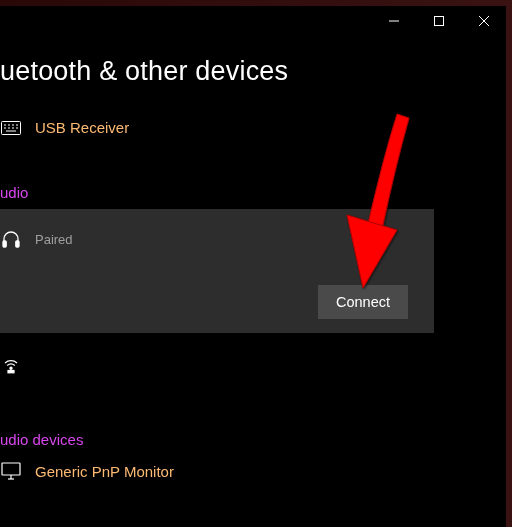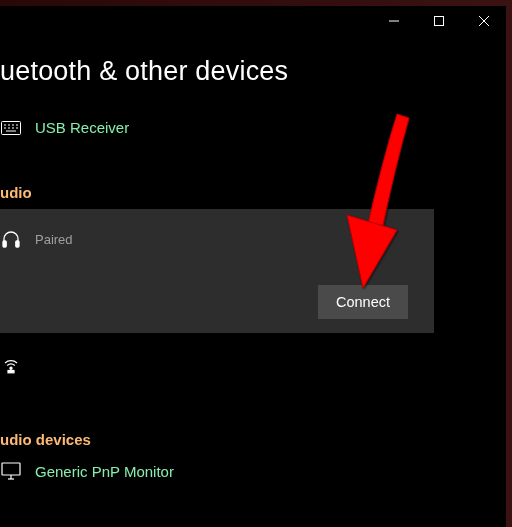--- a/index.html
+++ b/index.html
@@ -22,24 +22,24 @@
   }
   .tb-btn { width: 45px; height: 30px; display: flex; align-items: center; justify-content: center; color: #fff; }
   .tb-btn svg { stroke: #fff; fill: none; stroke-width: 1; }
 
   .content { position: absolute; left: 0; top: 56px; right: 6px; bottom: 0; }
 
   .page-title { font-size: 27px; font-weight: 300; margin-left: 0; margin-bottom: 26px; letter-spacing: 0.2px; }
 
   .device-row { display: flex; align-items: center; gap: 13px; padding: 6px 0 6px 0; }
   .icon-col { width: 22px; display: flex; justify-content: center; }
-  .dev-name { font-size: 15px; color: #86efac; }
+  .dev-name { font-size: 15px; color: #fdba74; }
   .dev-sub  { font-size: 13px; color: #9f9f9f; margin-top: 1px; }
 
-  .section-header { font-size: 15px; font-weight: 700; color: #fdba74; margin-top: 42px; margin-bottom: 8px; }
+  .section-header { font-size: 15px; font-weight: 400; color: #d946ef; margin-top: 42px; margin-bottom: 8px; }
 
   .selected-card {
     background: #2d2d2d; padding: 14px 14px 14px 0; margin-right: 72px;
   }
   .selected-card .device-row { padding-left: 0; }
   .card-actions { display: flex; gap: 8px; justify-content: flex-end; margin-top: 30px; padding-right: 12px; }
   .btn {
     background: #4a4a4a; color: #fff; border: none; font-size: 14.5px;
     padding: 9px 18px; cursor: pointer; font-family: inherit;
   }

